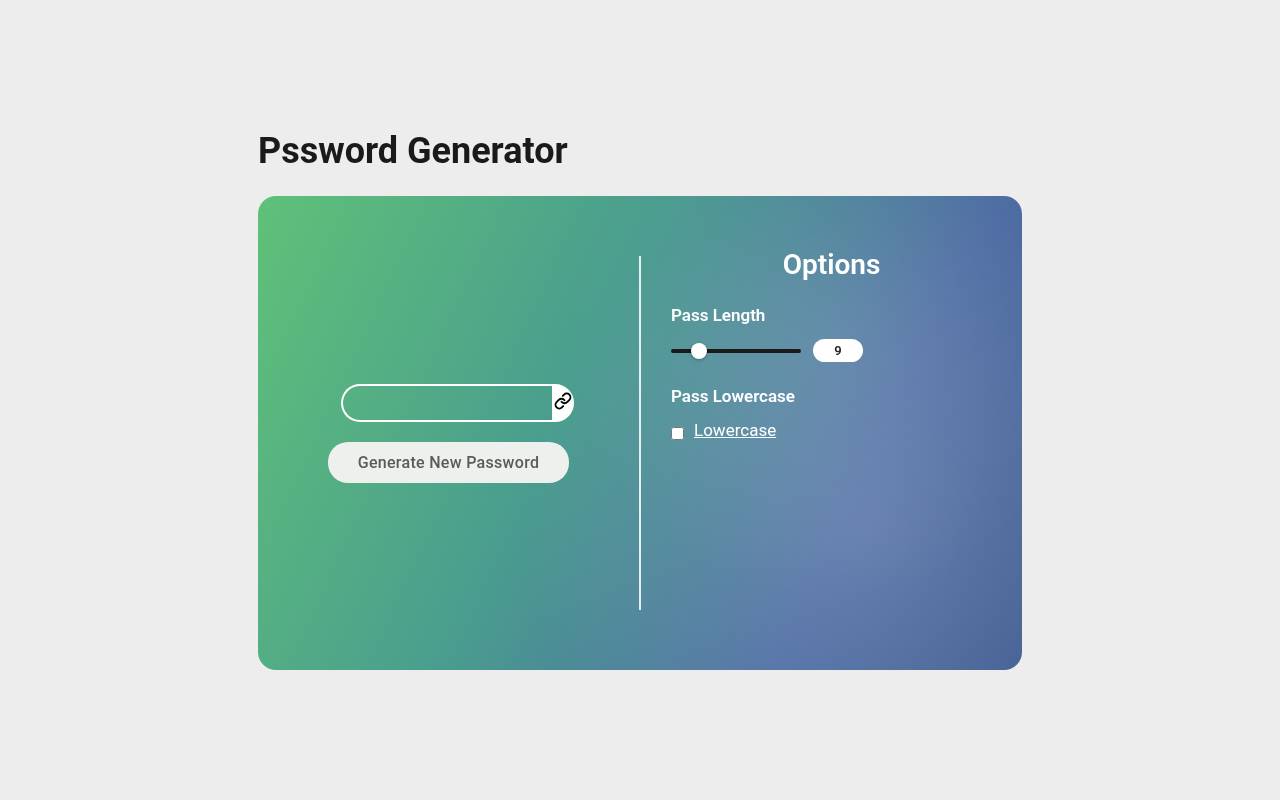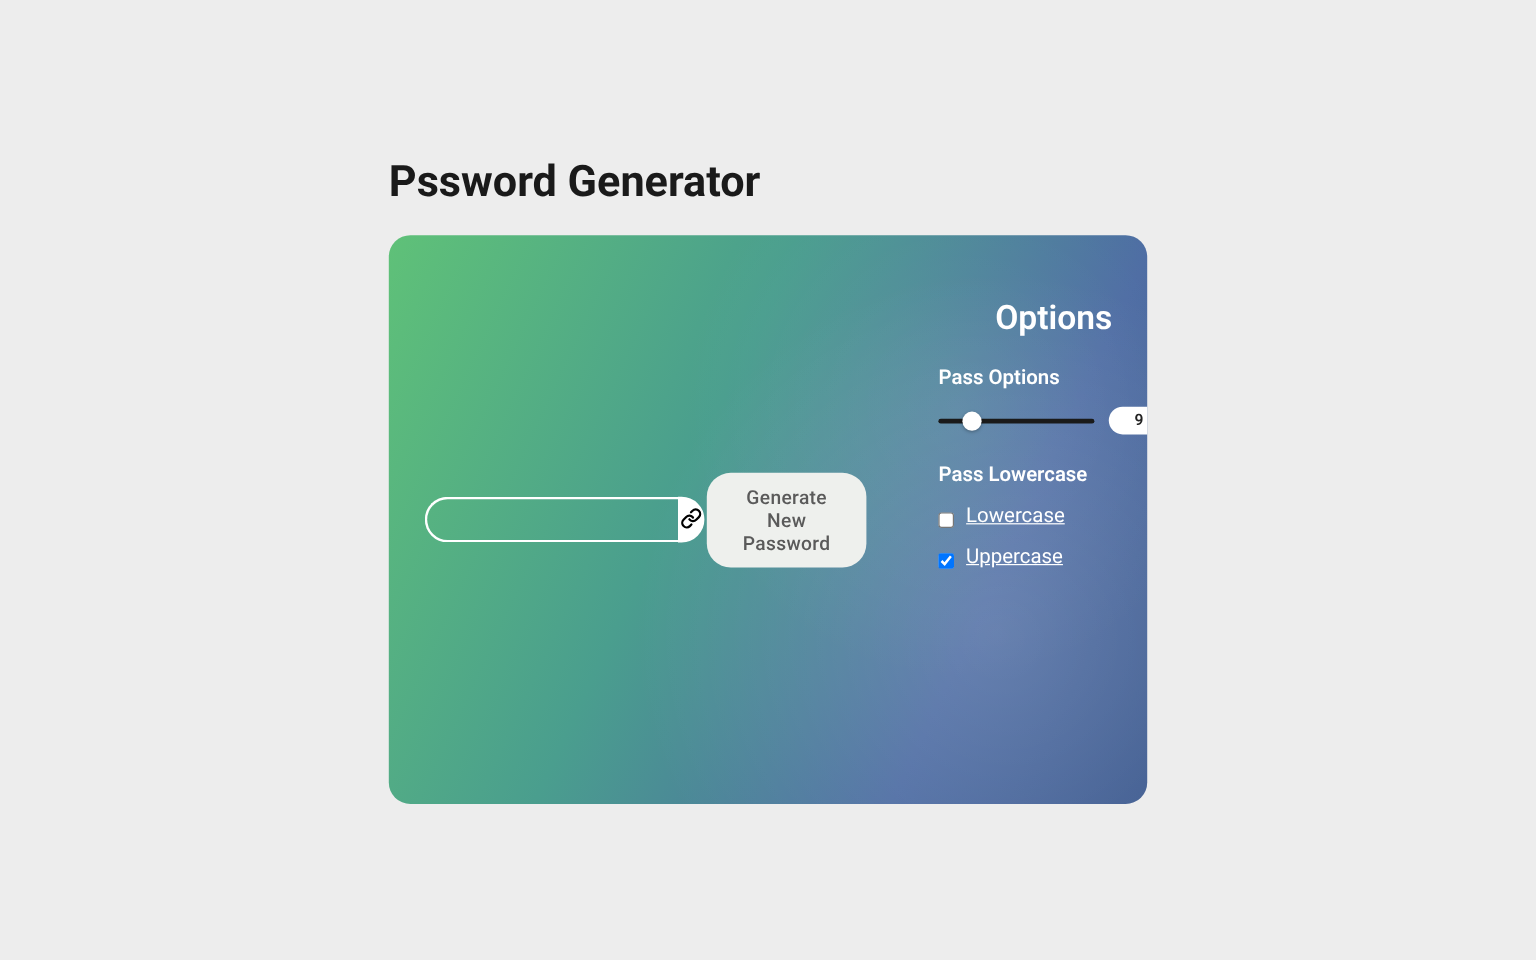--- a/index.html
+++ b/index.html
@@ -10,21 +10,21 @@
     body {
       font-family: -apple-system, BlinkMacSystemFont, 'Segoe UI', Roboto, sans-serif;
       background: #ededed;
       width: 1280px;
       height: 800px;
       display: flex;
       align-items: center;
       justify-content: center;
     }
     .container {
-      width: 632px;
+      width: 764px;
     }
     .title {
       font-size: 36px;
       font-weight: 700;
       color: #1a1a1a;
       margin-bottom: 24px;
     }
     .card {
       background: linear-gradient(115deg, #5fc178 0%, #4a9e8e 40%, #4d6ca3 75%, #3d5a8f 100%);
       border-radius: 18px;
@@ -37,20 +37,21 @@
       content: "";
       position: absolute;
       inset: 0;
       background: radial-gradient(circle at 80% 70%, rgba(255,255,255,0.15), transparent 50%),
                   radial-gradient(circle at 75% 30%, rgba(255,255,255,0.08), transparent 40%);
       pointer-events: none;
     }
     .left {
       flex: 1;
       display: flex;
+      flex-direction: column;
       align-items: center;
       justify-content: center;
       gap: 20px;
       padding: 40px 30px;
       position: relative;
       z-index: 1;
     }
     .divider {
       width: 2px;
       background: rgba(255,255,255,0.85);
@@ -203,32 +204,28 @@
         </button>
       </div>
       <button class="generate-btn">Generate New Password</button>
     </div>
 
     <div class="divider"></div>
 
     <div class="right">
       <h2 class="options-title">Options</h2>
 
-      <div class="section-label">Pass Options</div>
+      <div class="section-label">Pass Length</div>
       <div class="length-row">
         <input type="range" class="slider" min="4" max="32" value="9" style="">
         <span class="length-badge">9</span>
       </div>
 
       <div class="section-label">Pass Lowercase</div>
       <ul class="checkbox-list">
         <li class="checkbox-item">
           <input type="checkbox" style="">
           <span>Lowercase</span>
         </li>
-        <li class="checkbox-item">
-          <input type="checkbox" checked="" style="">
-          <span>Uppercase</span>
-        </li>
       </ul>
     </div>
   </div>
 </div>
 
 </body></html>

